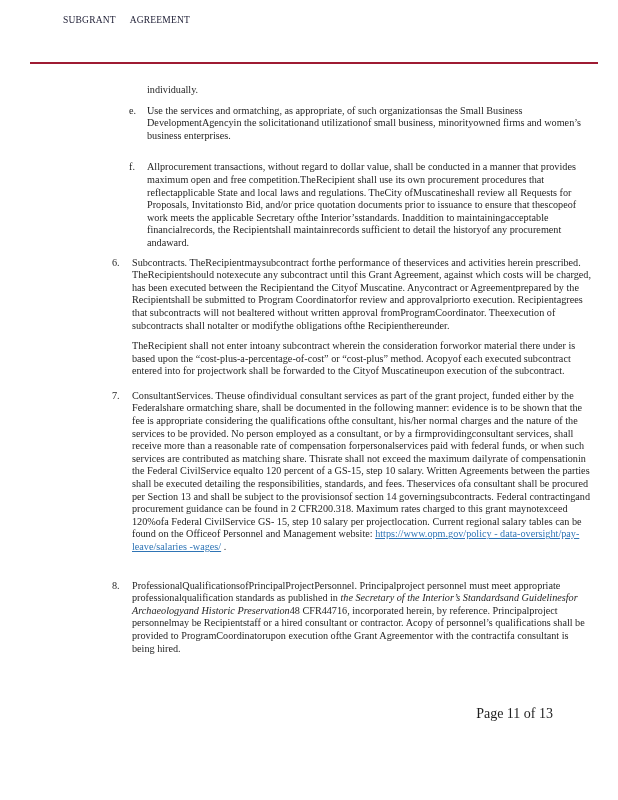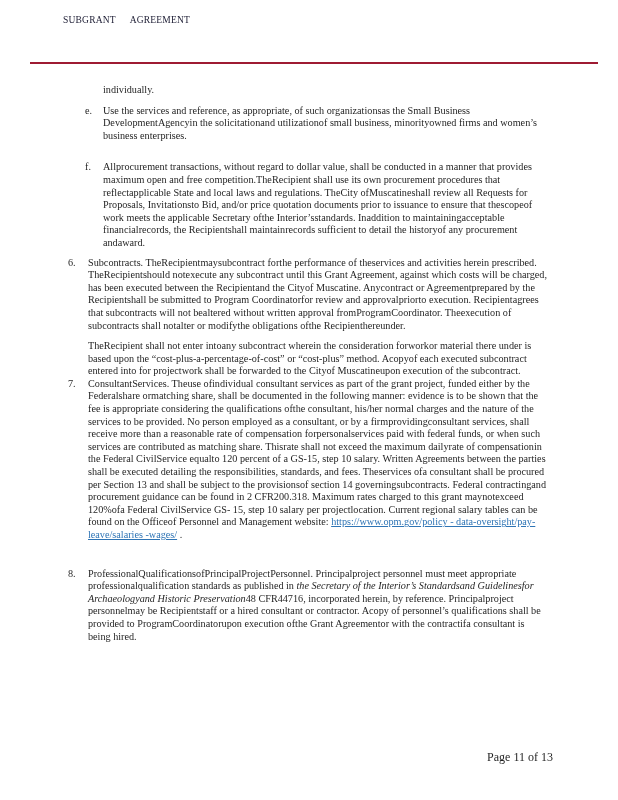--- a/index.html
+++ b/index.html
@@ -41,20 +41,21 @@
     background: var(--accent-rule);
   }
   
   .doc-body {
     position: absolute;
     top: 84px;
     left: 0;
     right: 0;
     font-size: 10.2px;
     line-height: 12.6px;
+    padding-left: 44px;
   }
   .intro-line {
     margin-left: 103px;
     margin-bottom: 8px;
   }
   .item {
     position: relative;
     margin-bottom: 18px;
   }
   .item.lettered { margin-left: 103px; width: 445px; }
@@ -64,55 +65,56 @@
     top: 0;
   }
   .item.lettered .label { left: -18px; }
   .item.numbered .label { left: -20px; }
   .item-e   { margin-bottom: 19px; }
   .item-f   { margin-bottom: 7px; }
   .item-6   { margin-bottom: 8px; }
   .plain-para {
     margin-left: 88px;
     width: 460px;
+    margin-bottom: 12px;
   }
   .item-7   { margin-bottom: 26px; }
   .item-8   { margin-bottom: 0; }
   .doc-link {
     color: var(--link);
     text-decoration: underline;
     cursor: pointer;
   }
   .italic { font-style: italic; }
   
   .page-footer {
     position: absolute;
-    top: 750px;
+    top: 706px;
     right: 65px;
-    font-size: 12px;
+    font-size: 14px;
   }
 </style>
 </head>
 <body>
 
 <div class="page">
 
   <div class="doc-header">
     <div class="doc-title">SUBGRANT AGREEMENT</div>
   </div>
 
   <div class="header-rule"></div>
 
   <div class="doc-body">
 
     <p class="intro-line">individually.</p>
 
     <div class="item lettered item-e">
       <span class="label">e.</span>
-      <span class="text">Use the services and reference, as appropriate, of such organizationsas the Small Business DevelopmentAgencyin the solicitationand utilizationof small business, minorityowned firms and women’s business enterprises.</span>
+      <span class="text">Use the services and ormatching, as appropriate, of such organizationsas the Small Business DevelopmentAgencyin the solicitationand utilizationof small business, minorityowned firms and women’s business enterprises.</span>
     </div>
 
     <div class="item lettered item-f">
       <span class="label">f.</span>
       <span class="text">Allprocurement transactions, without regard to dollar value, shall be conducted in a manner that provides maximum open and free competition.TheRecipient shall use its own procurement procedures that reflectapplicable State and local laws and regulations. TheCity ofMuscatineshall review all Requests for Proposals, Invitationsto Bid, and/or price quotation documents prior to issuance to ensure that thescopeof work meets the applicable Secretary ofthe Interior’sstandards. Inaddition to maintainingacceptable financialrecords, the Recipientshall maintainrecords sufficient to detail the historyof any procurement andaward.</span>
     </div>
 
     <div class="item numbered item-6">
       <span class="label">6.</span>
       <span class="text">Subcontracts. TheRecipientmaysubcontract forthe performance of theservices and activities herein prescribed. TheRecipientshould notexecute any subcontract until this Grant Agreement, against which costs will be charged, has been executed between the Recipientand the Cityof Muscatine. Anycontract or Agreementprepared by the Recipientshall be submitted to Program Coordinatorfor review and approvalpriorto execution. Recipientagrees that subcontracts will not bealtered without written approval fromProgramCoordinator. Theexecution of subcontracts shall notalter or modifythe obligations ofthe Recipienthereunder.</span>

